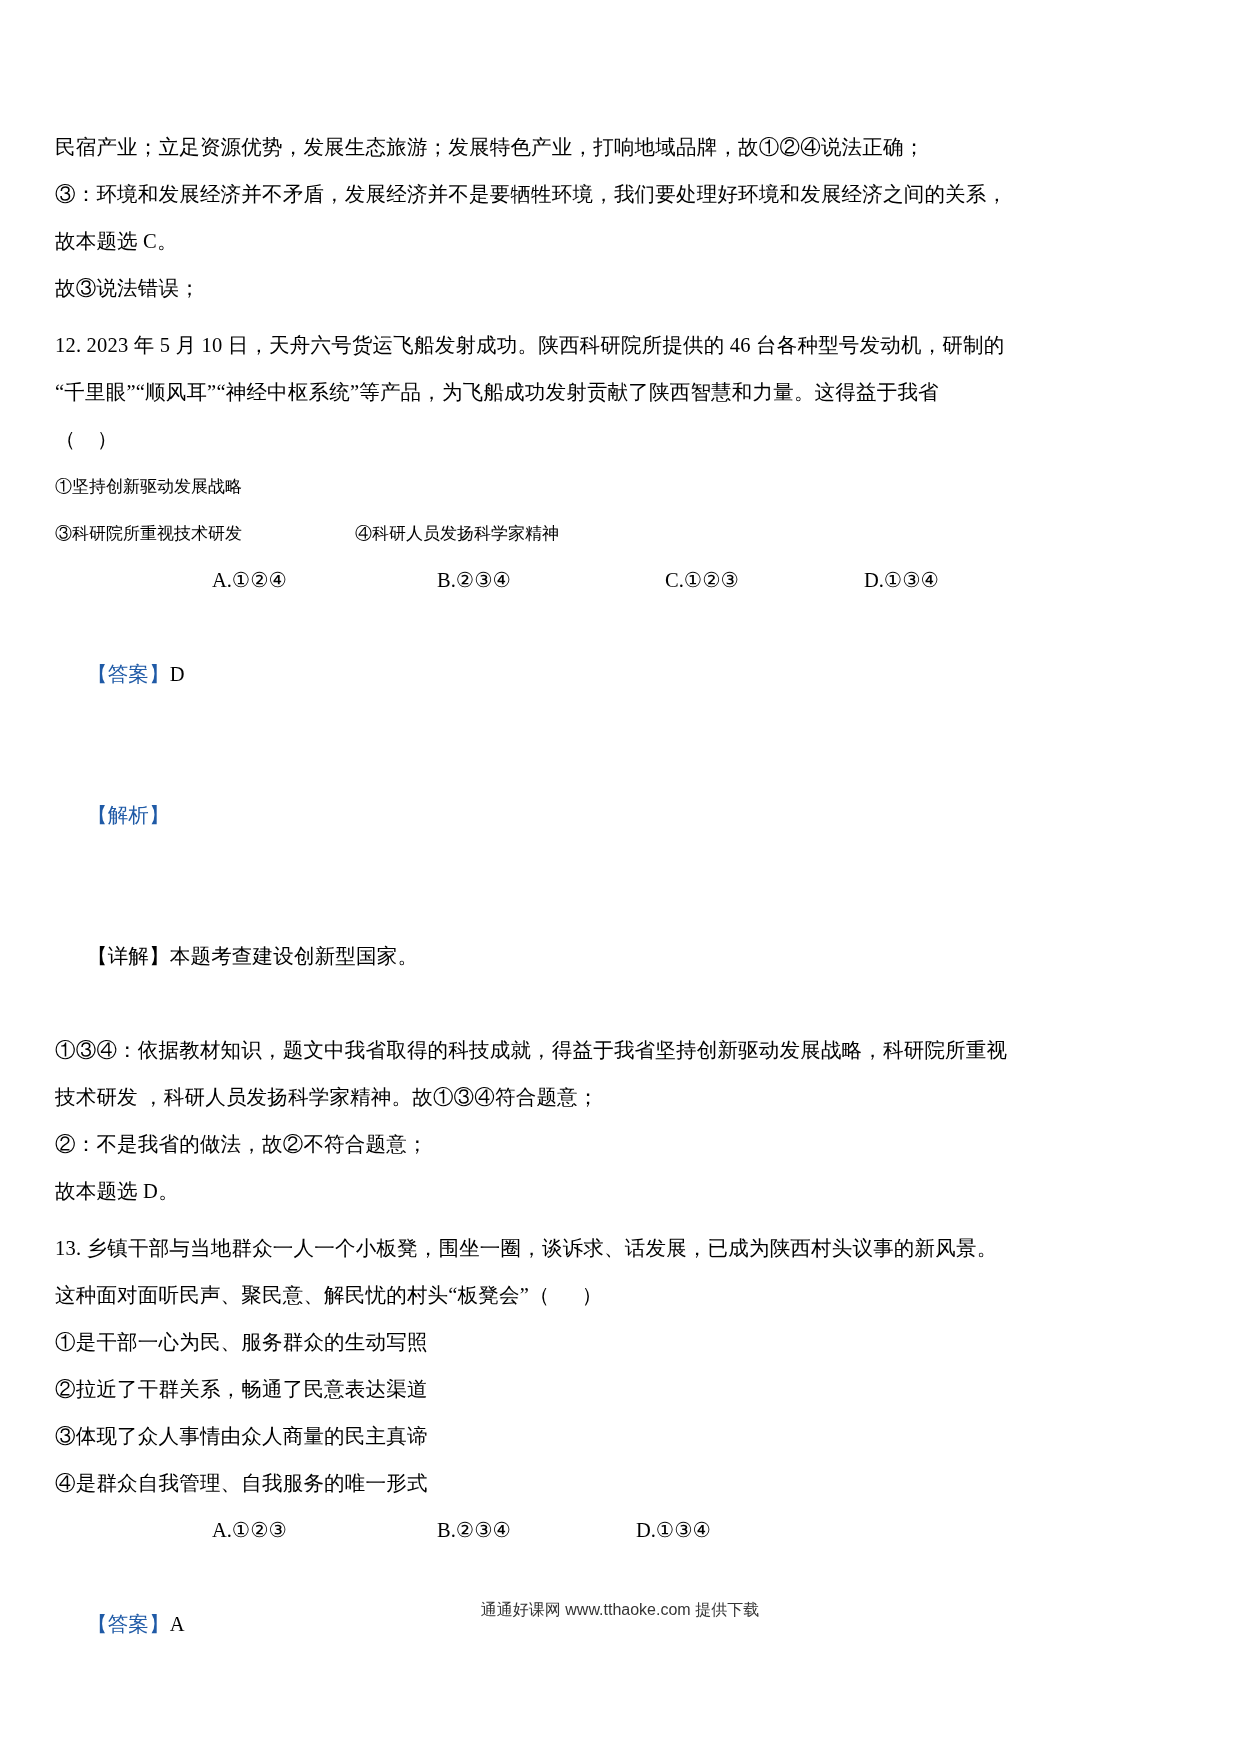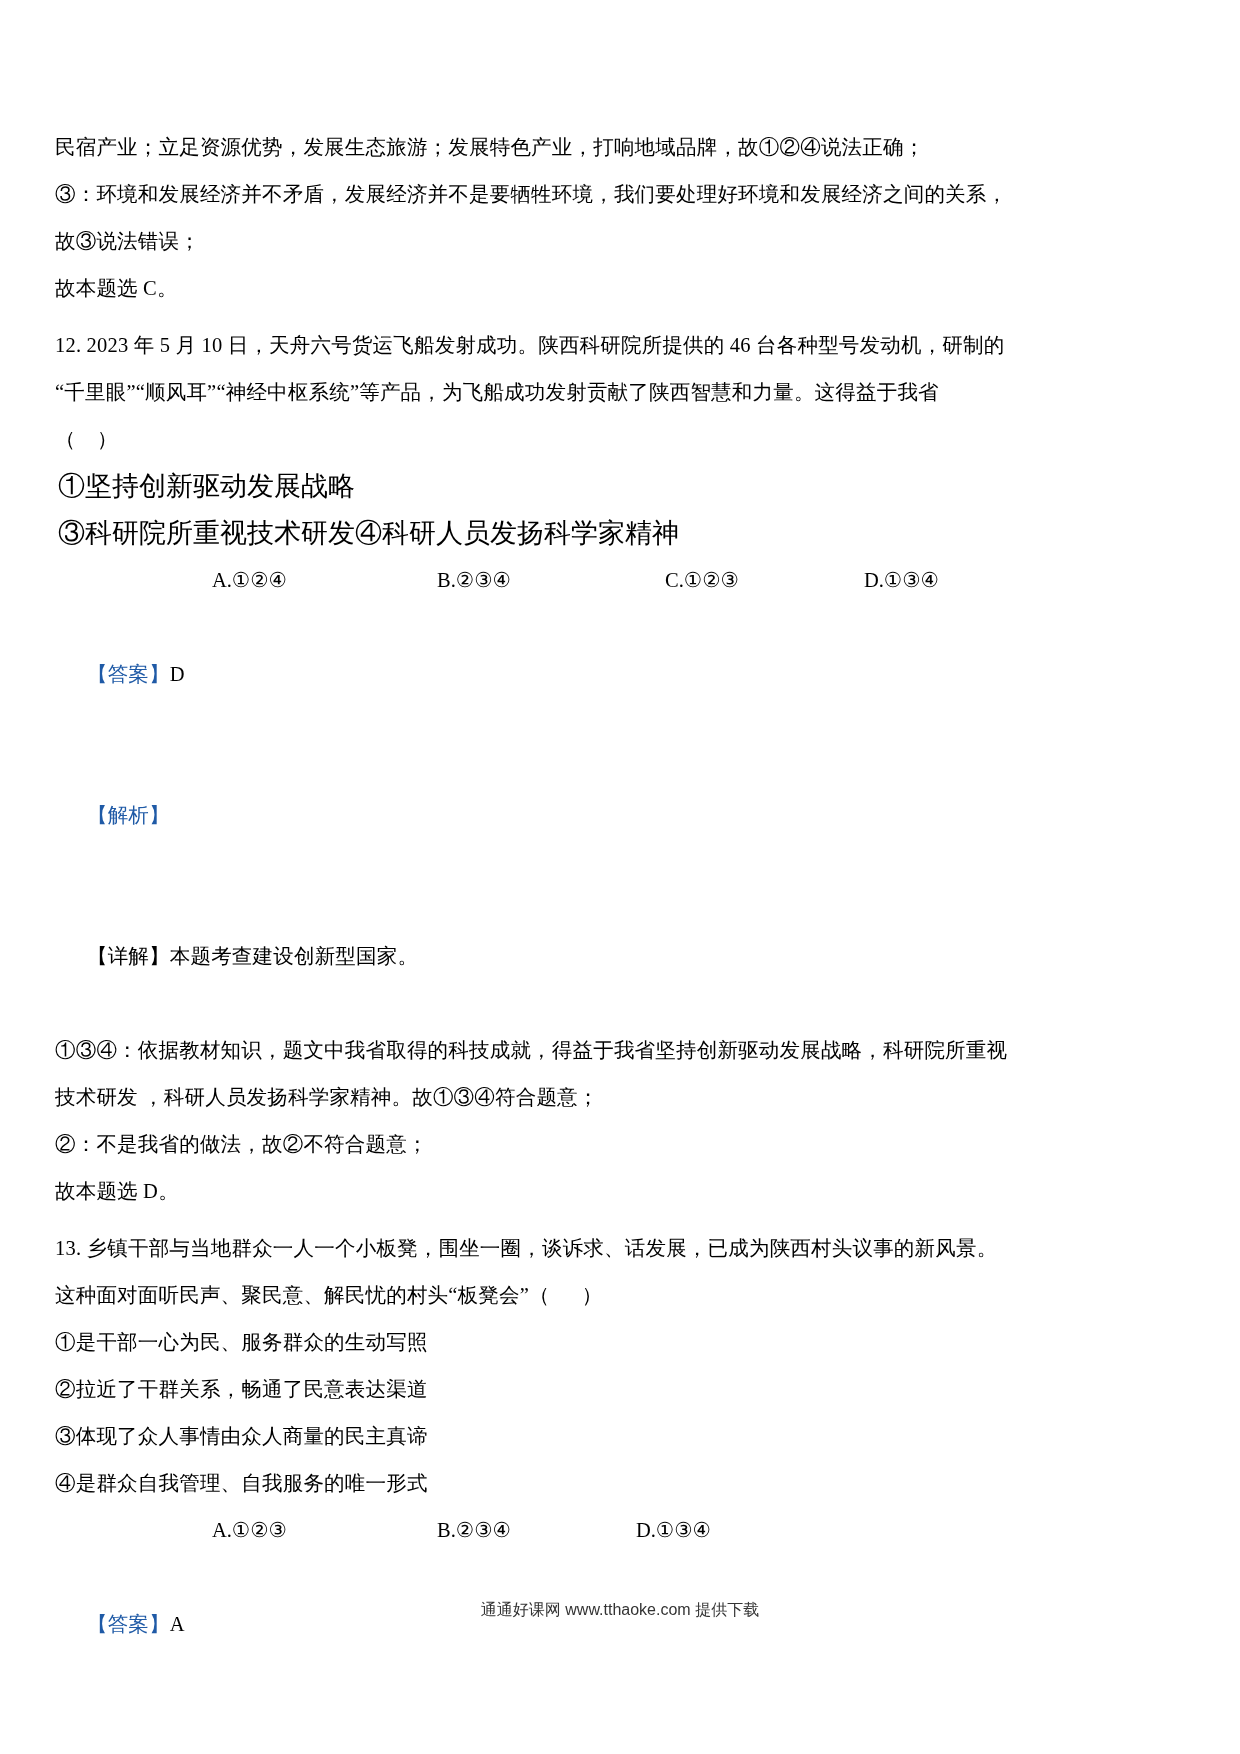--- a/index.html
+++ b/index.html
@@ -44,45 +44,44 @@
   }
   .opts > span {
     display: inline-block;
   }
   .opt-a { width: 232px; }
   .opt-b { width: 224px; }
   .opt-c { width: 228px; }
   .opt-d { width: 200px; }
   .two-col {
     display: flex;
-    font-size: 27px;
+    font-size: 17px;
     line-height: 47px;
-    text-align: right;
   }
   .two-col .c1 { width: 300px; }
   .footer {
     position: absolute;
     left: 0;
     top: 1600px;
     width: 1240px;
     text-align: center;
     font-size: 16px;
     color: #333333;
     font-family: "Liberation Sans", sans-serif;
   }
 </style>
 </head>
 <body>
 
 <div class="page">
 
   <div class="line">民宿产业；立足资源优势，发展生态旅游；发展特色产业，打响地域品牌，故①②④说法正确；</div>
   <div class="line">③：环境和发展经济并不矛盾，发展经济并不是要牺牲环境，我们要处理好环境和发展经济之间的关系，</div>
+  <div class="line">故本题选 C。</div>
   <div class="line">故③说法错误；</div>
-  <div class="line">故本题选 C。</div>
 
   <div class="q-block">
     <div class="line">12. 2023 年 5 月 10 日，天舟六号货运飞船发射成功。陕西科研院所提供的 46 台各种型号发动机，研制的</div>
     <div class="line">“千里眼”“顺风耳”“神经中枢系统”等产品，为飞船成功发射贡献了陕西智慧和力量。这得益于我省</div>
     <div class="line">（    ）</div>
 
     <div class="two-col">
       <span class="c1">①坚持创新驱动发展战略</span>
     </div>
     <div class="two-col">

